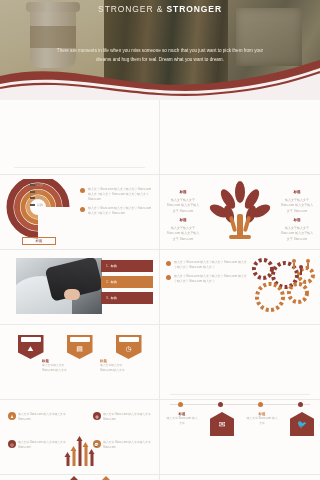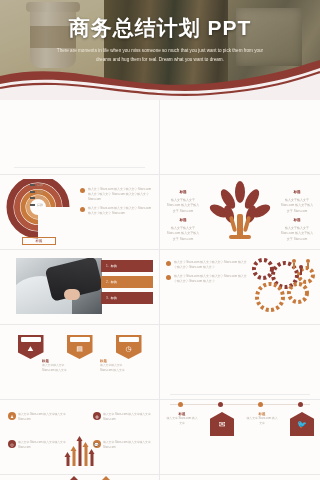--- a/index.html
+++ b/index.html
@@ -141,22 +141,22 @@
       <div class="hp-a"></div>
       <div class="hp-cup"></div>
       <div class="hp-lid"></div>
       <div class="hp-band"></div>
       <div class="hp-b"></div>
       <div class="hp-c"></div>
       <div class="hp-box"></div>
     </div>
     <div class="hero-dim"></div>
 
-
-    <div class="hero-title">商务总结计划 PPT</div>
+    <div class="hero-kicker"><span>STRONGER &amp; </span><b>STRONGER</b></div>
+
     <div class="hero-sub">There are moments in life when you miss someone so much that you just want to pick them from your dreams and hug them for real. Dream what you want to dream.</div>
 
     <svg class="swoosh" viewBox="0 0 320 46" preserveAspectRatio="none">
       <path d="M0,22 C70,6 120,36 200,30 C260,26 300,12 320,6 L320,46 L0,46 Z" fill="#8e3b33"></path>
       <path d="M0,30 C70,16 130,42 210,36 C268,32 302,20 320,14 L320,46 L0,46 Z" fill="#ffffff" opacity=".92"></path>
       <path d="M0,34 C70,20 130,46 210,40 C268,36 302,24 320,18" stroke="#8e3b33" stroke-width="2.2" fill="none"></path>
     </svg>
   </div>
 
   <div class="grid">

